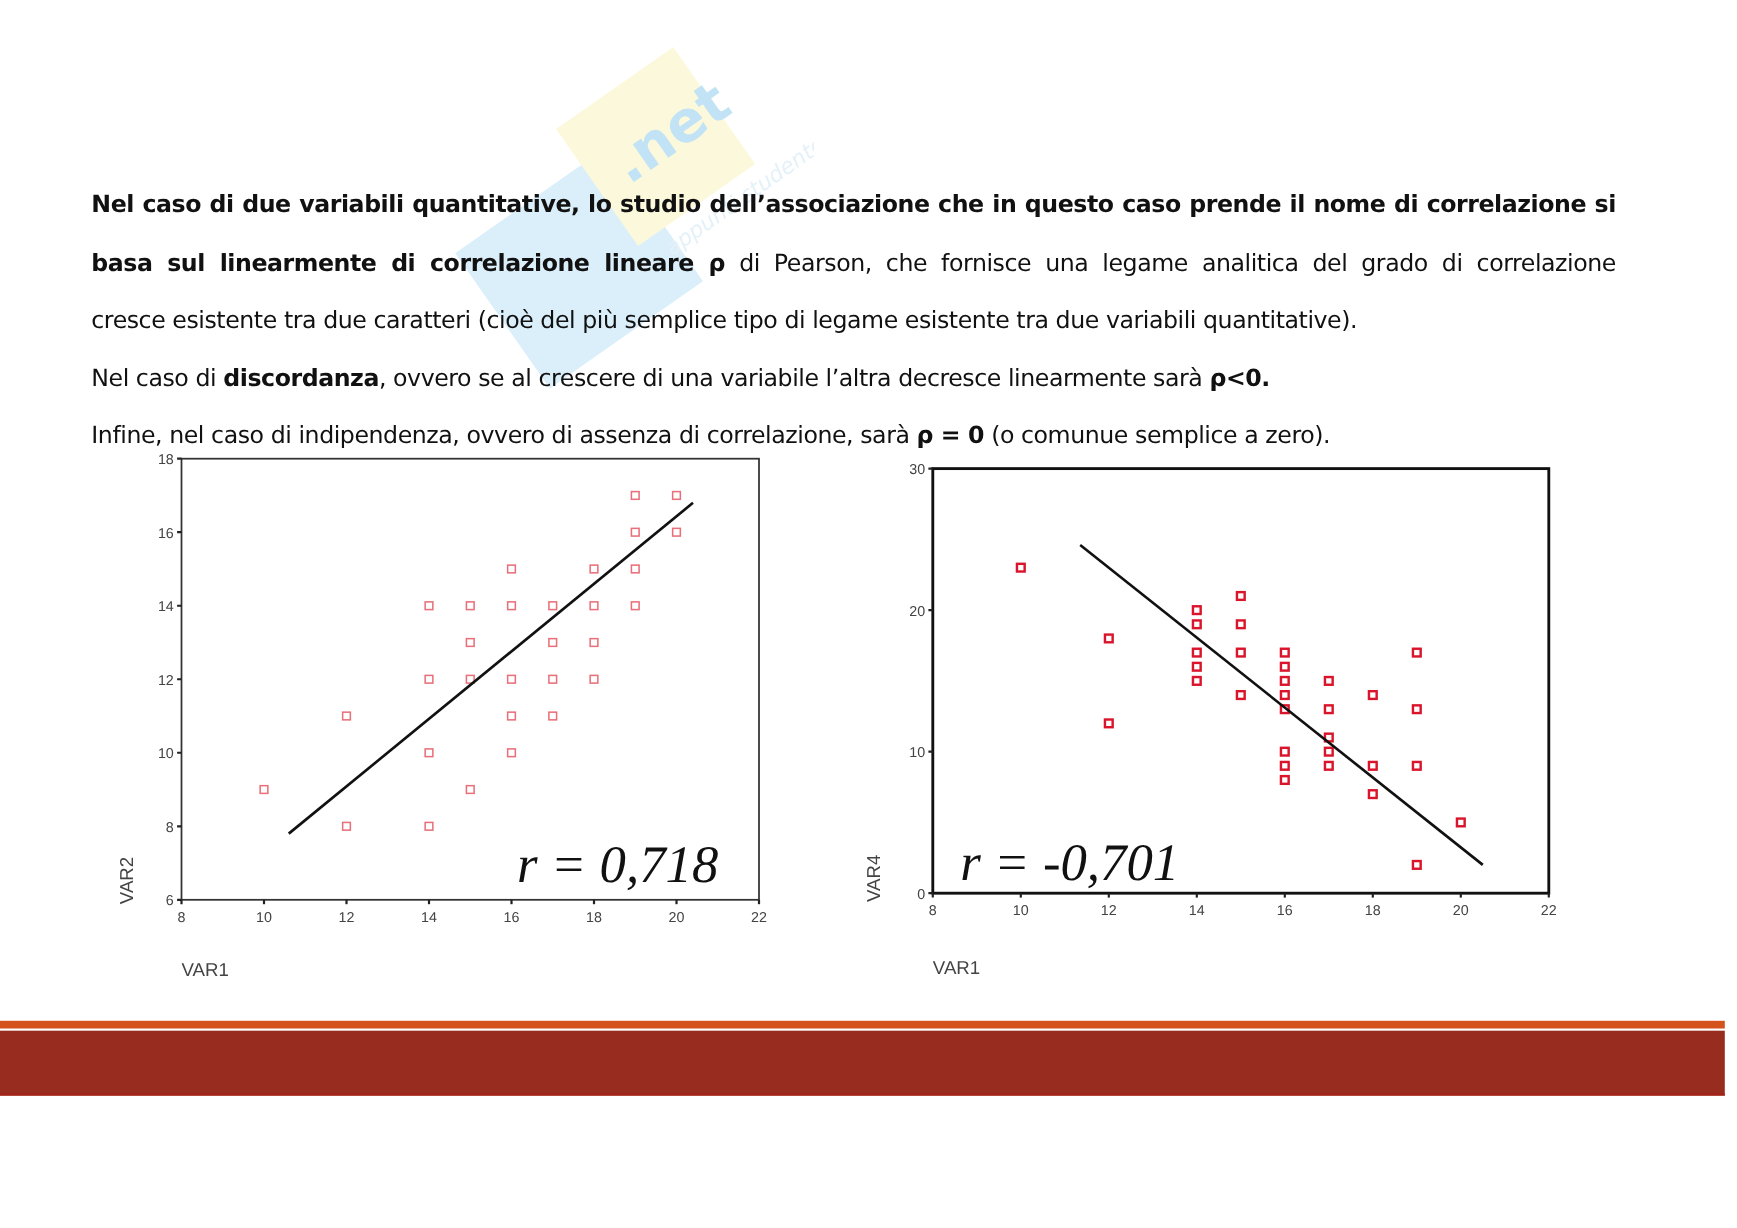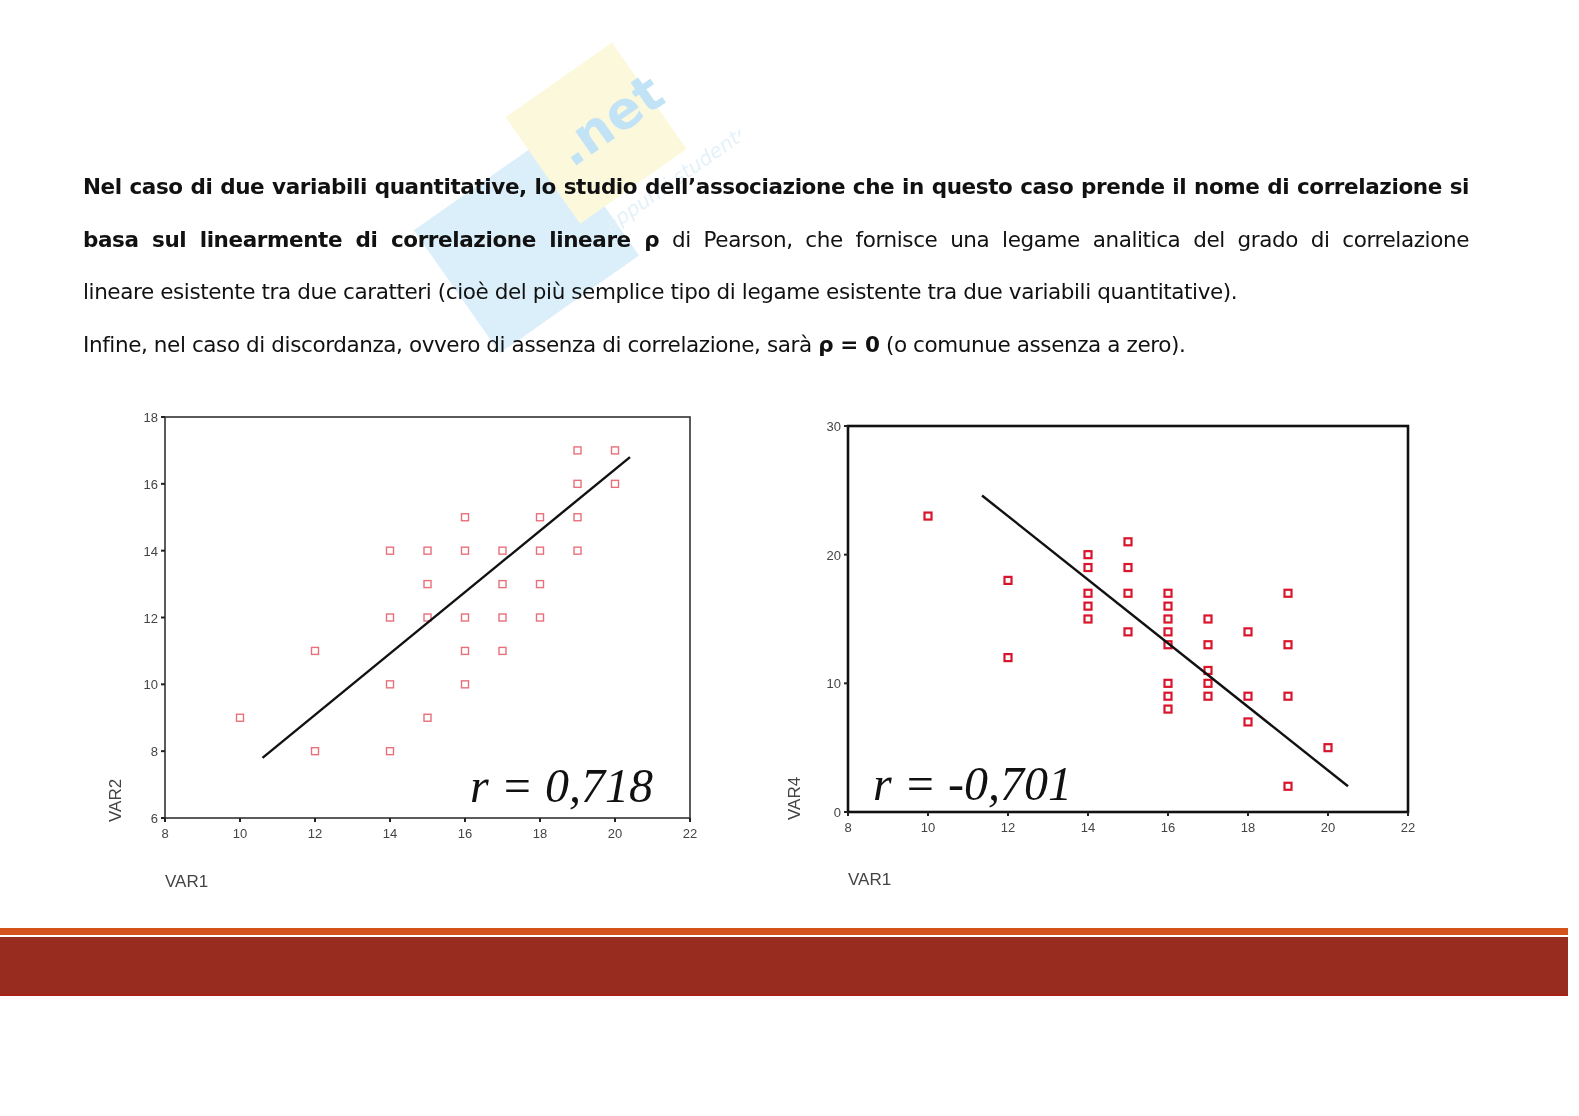--- a/index.html
+++ b/index.html
@@ -25,22 +25,23 @@
     <rect x="40" y="110" width="170" height="150" fill="#bfe2f6"></rect>
     <rect x="180" y="70" width="130" height="130" fill="#faf4bf"></rect>
     <text x="205" y="150" font-family="DejaVu Sans, sans-serif" font-weight="bold" font-size="52" fill="#8fcdee">.net</text>
     <text x="200" y="225" font-family="DejaVu Sans, sans-serif" font-style="italic" font-size="20" fill="#cfe6f3">appunti studente</text>
   </g>
 </svg>
 
 <div class="text-block">
   <p class="justify b"><span>Nel caso di due variabili quantitative, lo studio dell’associazione che in questo caso prende il nome di correlazione si</span></p>
   <p class="justify"><span class="b">basa sul linearmente di correlazione lineare ρ</span><span> di Pearson, che fornisce una legame analitica del grado di correlazione</span></p>
-  <p><span>lineare esistente tra due caratteri (cioè del più semplice tipo di legame esistente tra due variabili quantitative).</span></p>
-  <p><span>Infine, nel caso di discordanza, ovvero di assenza di correlazione, sarà </span><span class="b">ρ = 0</span><span> (o comunue assenza a zero).</span></p>
+  <p><span>cresce esistente tra due caratteri (cioè del più semplice tipo di legame esistente tra due variabili quantitative).</span></p>
+  <p><span>Nel caso di </span><span class="b">discordanza</span><span>, ovvero se al crescere di una variabile l’altra decresce linearmente sarà </span><span class="b">ρ&lt;0.</span></p>
+  <p><span>Infine, nel caso di indipendenza, ovvero di assenza di correlazione, sarà </span><span class="b">ρ = 0</span><span> (o comunue semplice a zero).</span></p>
 </div>
 
 <div class="chart" id="chart-left" style="left:95px; top:400px; width:620px; height:500px;">
   <svg width="620" height="500">
     <rect x="70" y="17" width="525" height="401" fill="none" stroke="#333" stroke-width="1.6"></rect>
     <g id="left-yticks">
         <line x1="66" x2="70" y1="418" y2="418" stroke="#222" stroke-width="2"></line>
         <text x="63" y="423" text-anchor="end" class="tick-label">6</text>
         <line x1="66" x2="70" y1="351.1666666666667" y2="351.1666666666667" stroke="#222" stroke-width="2"></line>
         <text x="63" y="356.1666666666667" text-anchor="end" class="tick-label">8</text>

